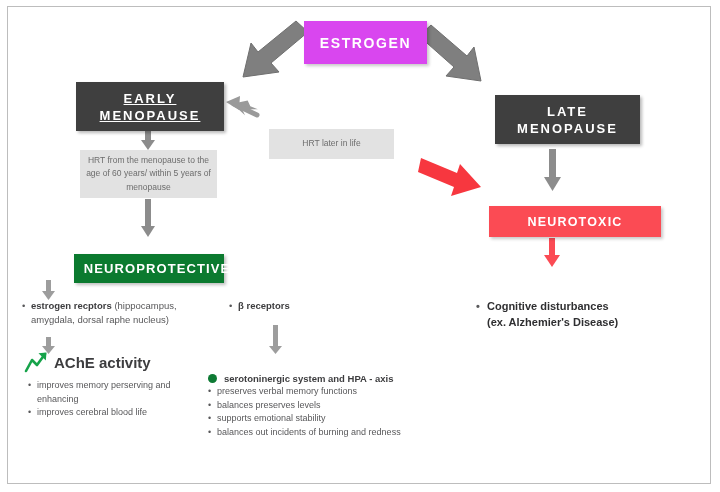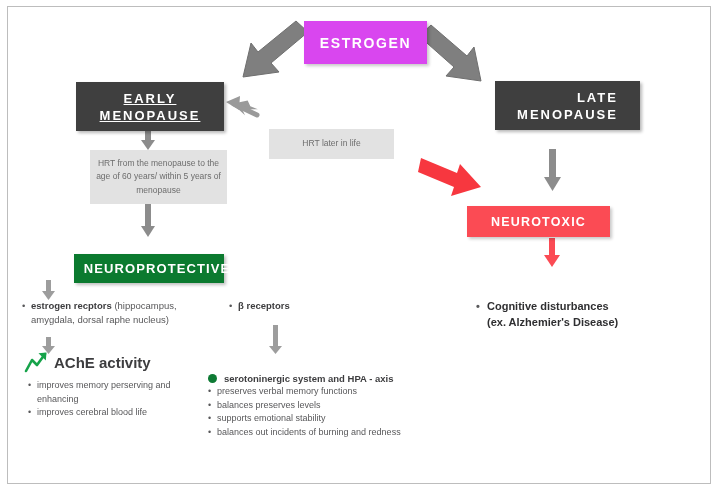--- a/index.html
+++ b/index.html
@@ -194,38 +194,38 @@
 
     <div class="box box-red" style="left:296px; top:14px; width:123px; height:43px;">
       <span>ESTROGEN</span>
     </div>
 
     <div class="box box-dark" style="left:68px; top:75px; width:148px; height:49px;text-decoration:underline;">
       <span style="white-space:pre-line">EARLY
 MENOPAUSE</span>
     </div>
 
-    <div class="box box-dark" style="left:487px; top:74px; width:145px; height:49px;text-align:right;">
+    <div class="box box-dark" style="left:487px; top:88px; width:145px; height:49px;">
       <span style="white-space:pre-line">LATE
 MENOPAUSE</span>
     </div>
 
-    <div class="box box-grey" style="left:82px; top:143px; width:137px; height:54px;">
+    <div class="box box-grey" style="left:72px; top:143px; width:137px; height:48px;">
       <span>HRT from the menopause to the age of 60 years/ within 5 years of menopause</span>
     </div>
 
     <div class="box box-grey" style="left:261px; top:122px; width:125px; height:24px;">
       <span>HRT later in life</span>
     </div>
 
     <div class="box box-green" style="left:66px; top:247px; width:150px; height:29px;">
       <span>NEUROPROTECTIVE</span>
     </div>
 
-    <div class="box box-red-sm" style="left:459px; top:199px; width:143px; height:31px;">
+    <div class="box box-red-sm" style="left:481px; top:199px; width:172px; height:31px;">
       <span>NEUROTOXIC</span>
     </div>
 
     <div class="txt lead" style="left:14px; top:292px; width:200px;">
       <div class="bullet-row">
         <span class="bullet-dot">•</span>
         <span class="bullet-text">
           <span class="bold">estrogen recptors</span><span> (hippocampus, amygdala, dorsal raphe nucleus)</span>
         </span>
       </div>

